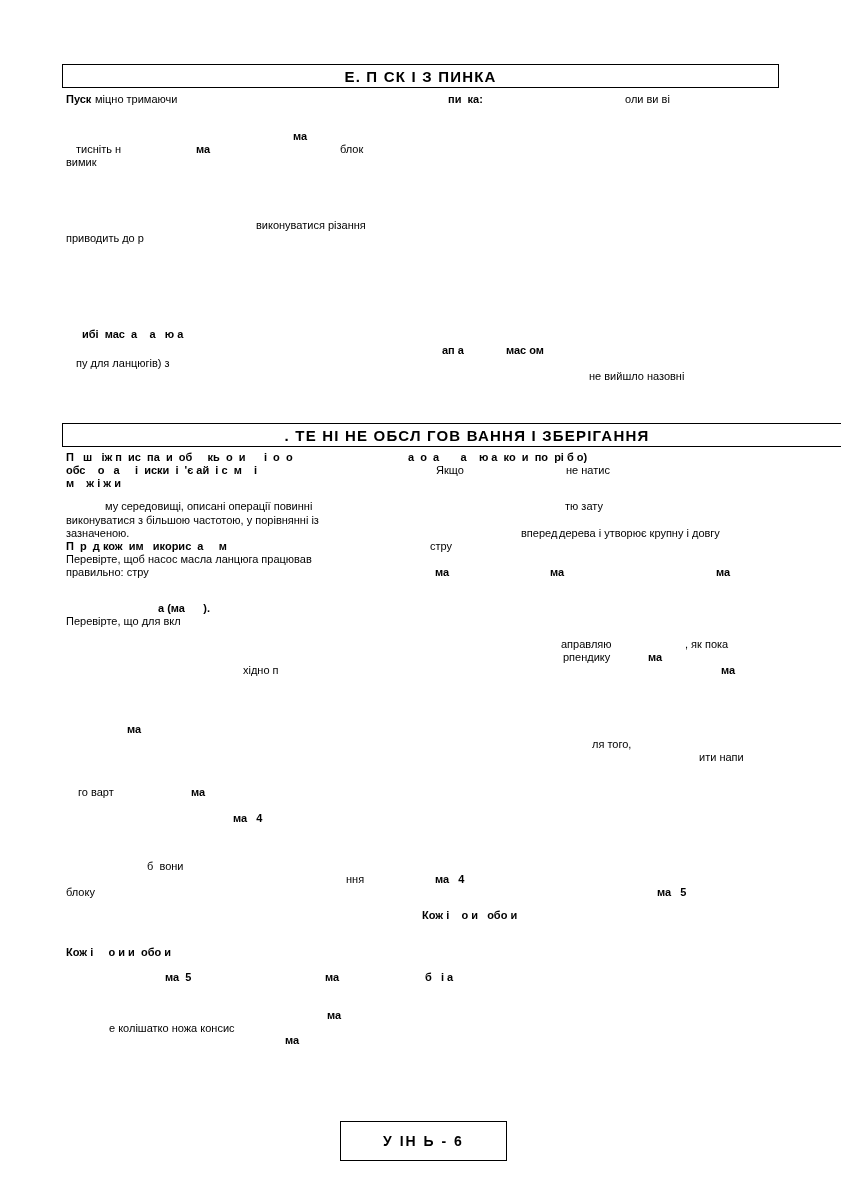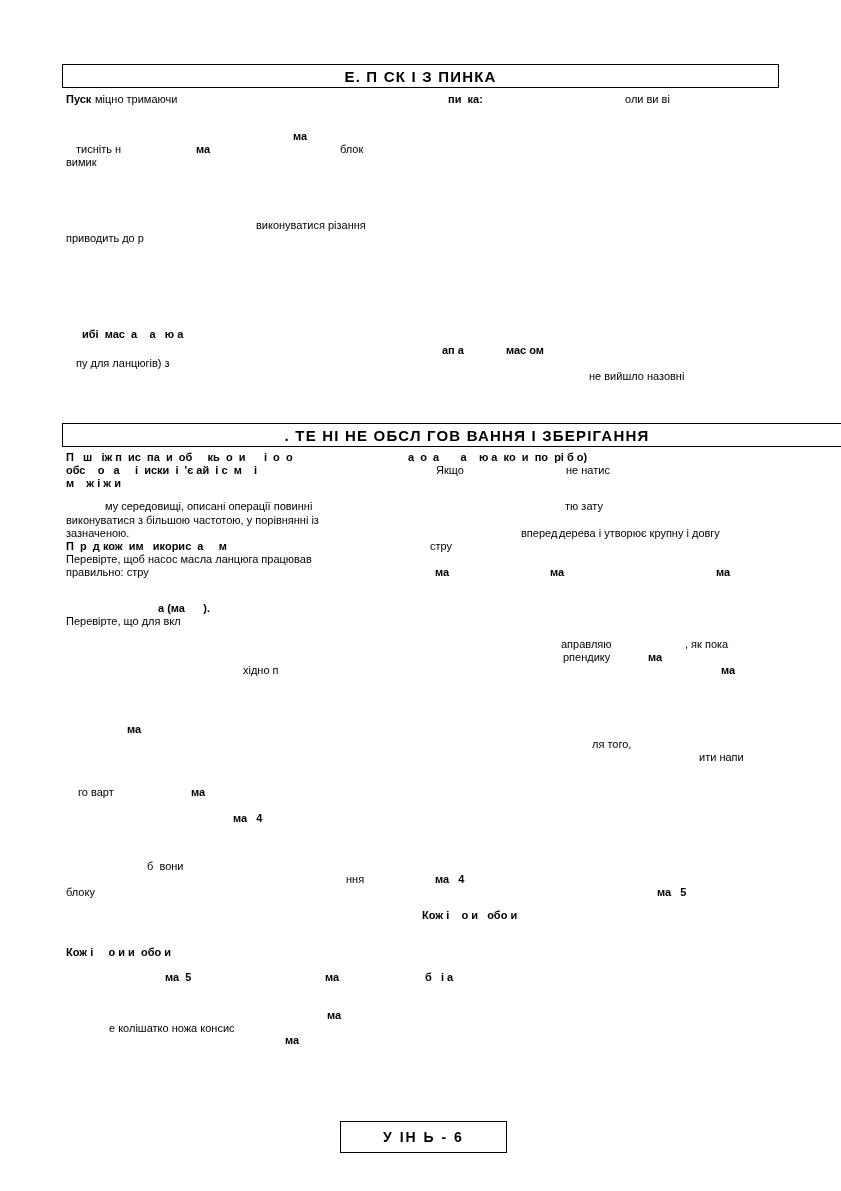--- a/index.html
+++ b/index.html
@@ -40,21 +40,21 @@
   .footer-box {
     position: absolute;
     border: 1px solid #000000;
     box-sizing: border-box;
     display: flex;
     align-items: center;
     justify-content: center;
     font-weight: bold;
     font-size: 14px;
     letter-spacing: 2px;
-    height: 32px;
+    height: 40px;
   }
   .tiny {
     font-size: 11px;
   }
 </style>
 </head>
 <body>
 
 <div class="page">
 

